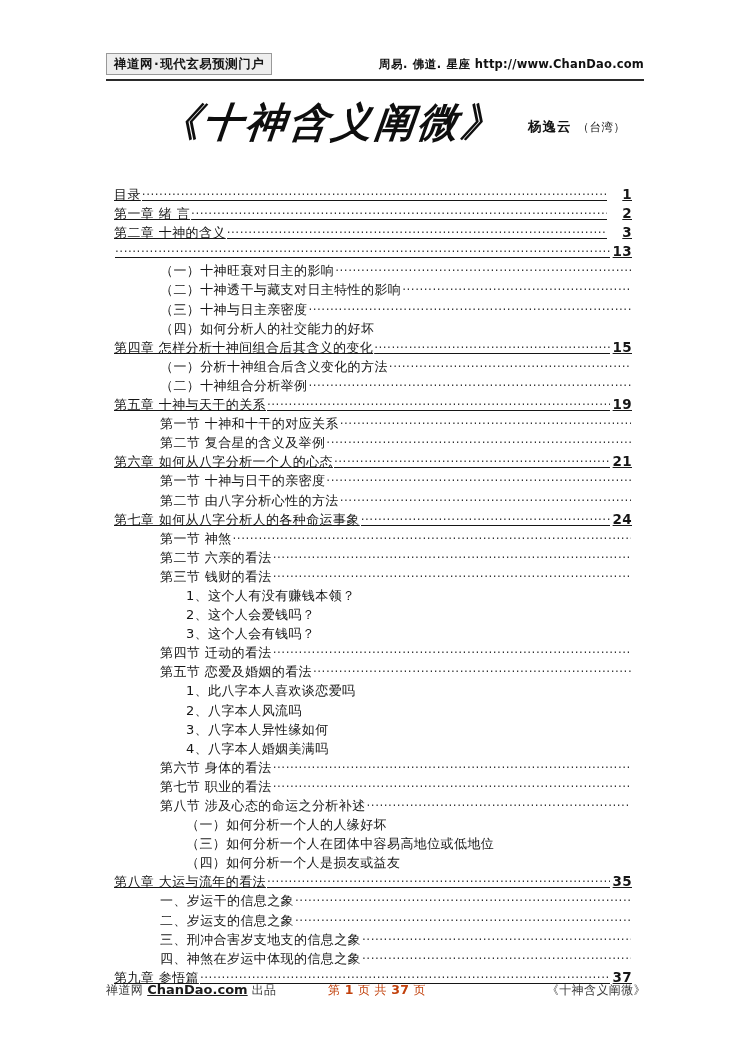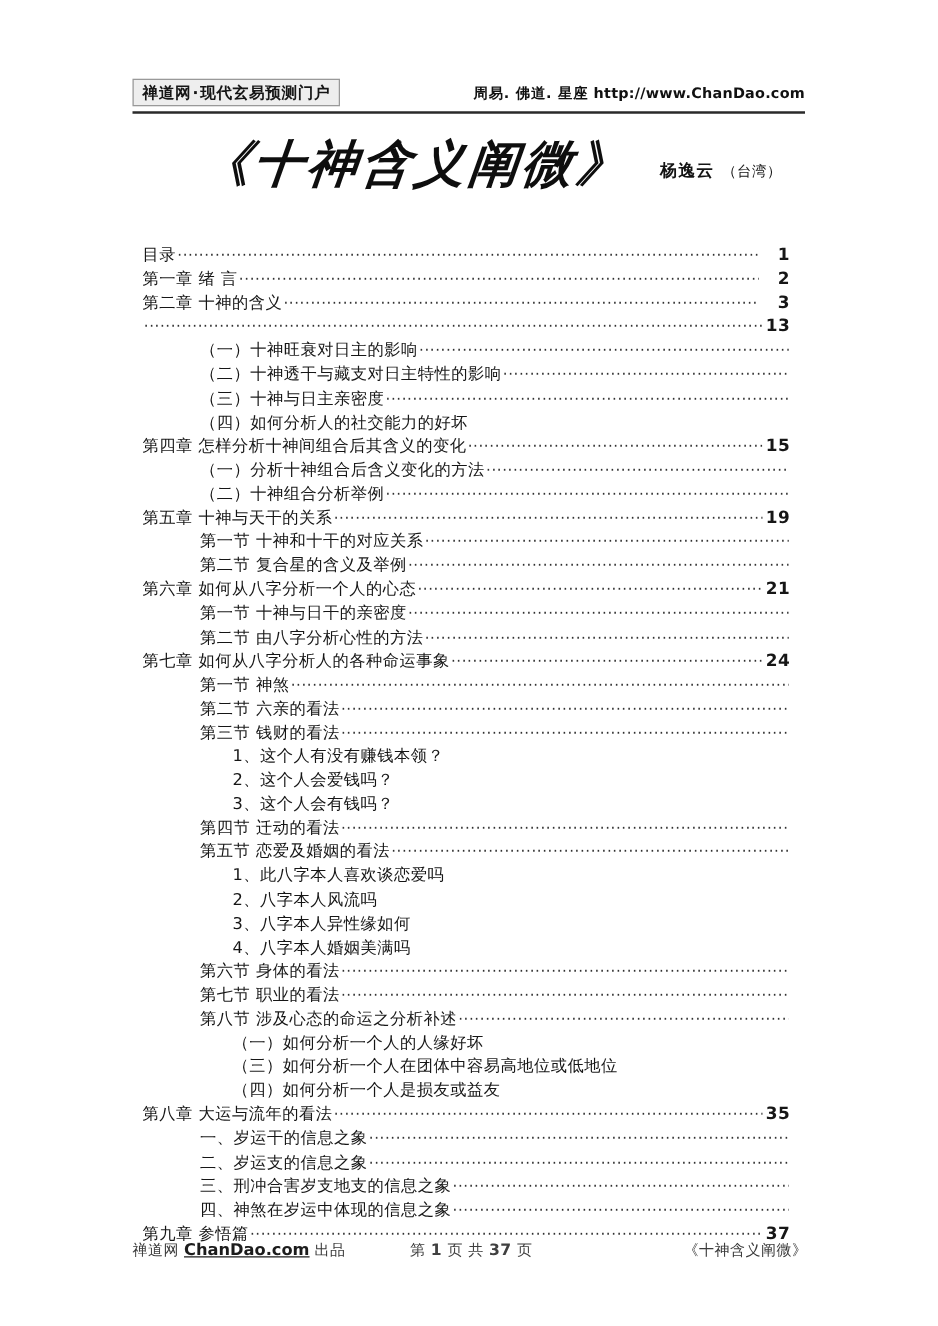--- a/index.html
+++ b/index.html
@@ -11,21 +11,21 @@
     width: 750px;
     height: 1061px;
     position: relative;
     font-family: "DejaVu Sans", "Liberation Sans", sans-serif;
     color: #1a1a1a;
     overflow: hidden;
   }
 
   .page {
     position: absolute;
-    left: 0; top: 10px;
+    left: 0; top: 0;
     width: 750px;
     height: 903px;
     background: #ffffff;
   }
 
   
   .header {
     position: absolute;
     left: 106px;
     top: 53px;
@@ -150,21 +150,21 @@
     font-weight: bold;
     font-size: 13.5px;
     text-align: right;
     min-width: 18px;
     letter-spacing: 0.3px;
   }
   .toc-row.nodots .toc-dots { visibility: hidden; }
   .toc-row.nopage .toc-page { visibility: hidden; min-width: 0; }
 
   
-  .lvl0 { padding-left: 0px; }
+  .lvl0 { padding-left: 0px; text-decoration: underline; }
   .lvl1 { padding-left: 46px; }
   .lvl2 { padding-left: 72px; }
 
   
   .toc-row.haspage .toc-page { padding-left: 2px; }
   .toc-row.gap .toc-page { padding-left: 6px; }
 
   
   .footer {
     position: absolute;
@@ -188,21 +188,21 @@
     padding: 0 4px;
     letter-spacing: 0;
     text-decoration: underline;
   }
   .footer-center {
     position: absolute;
     left: 222px;
     top: 0;
     white-space: nowrap;
     letter-spacing: 0.4px;
-    color: #404040;
+    color: #c2410c;
   }
   .footer-center b { font-size: 12.5px; }
   .footer-right {
     position: absolute;
     right: 0;
     top: 0;
     white-space: nowrap;
     letter-spacing: 0.4px;
     color: #3a3a3a;
   }

